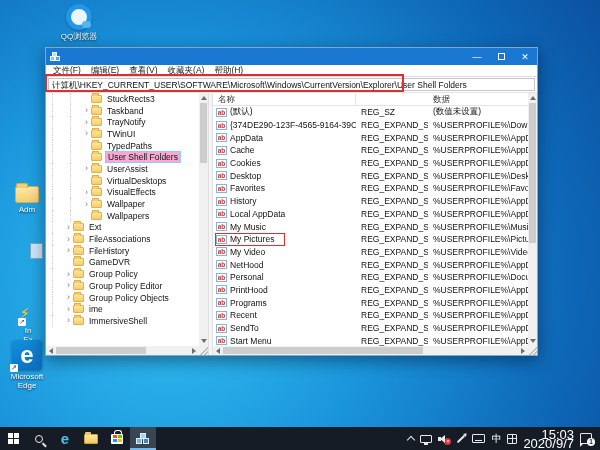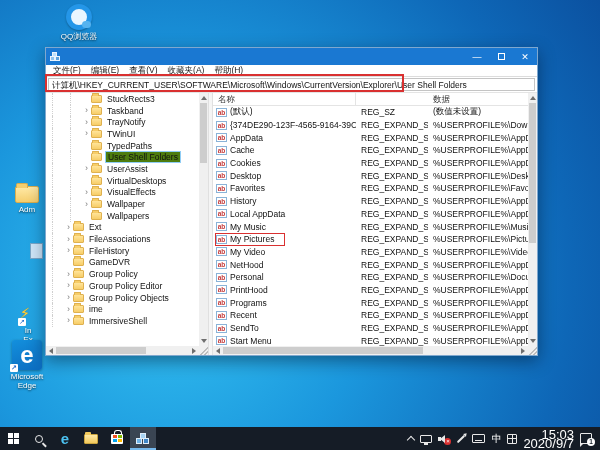--- a/index.html
+++ b/index.html
@@ -46,21 +46,21 @@
 
   
   .tree-panel { width:163px; flex:0 0 auto; position:relative; border-right:1px solid #e0e0e0; }
   .tree-list { position:absolute; left:0; top:0; right:9px; bottom:9px; overflow:hidden; }
   .tree-row { height:11.7px; display:flex; align-items:center; white-space:nowrap; font-size:8.5px; color:#111; }
   .indent { width:12px; height:100%; flex:0 0 auto; border-left:1px dotted #cfcfcf; margin-left:6px; }
   .expander { width:9px; flex:0 0 auto; color:#7d7d7d; font-size:9px; line-height:9px; text-align:center; }
   .folder { width:11px; height:8px; flex:0 0 auto; background:linear-gradient(#ffe49a,#f7cd67); border:1px solid #dfb14f; border-radius:1px; position:relative; margin-right:3px; }
   .folder::before { content:""; position:absolute; left:0; top:-3px; width:5px; height:2px; background:#f7cd67; border:1px solid #dfb14f; border-bottom:none; border-radius:1px 1px 0 0; }
   .tree-label { padding:0 2px; }
-  .tree-label.selected { background:#4d7c0f; border:1px solid #90cdf5; }
+  .tree-label.selected { background:#f9a8d4; border:1px solid #90cdf5; }
   
   .vscroll { position:absolute; top:0; right:0; bottom:9px; width:9px; background:#f0f0f0; }
   .hscroll { position:absolute; left:0; right:9px; bottom:0; height:9px; background:#f0f0f0; }
   .thumb-v { position:absolute; left:1px; right:1px; background:#cdcdcd; }
   .thumb-h { position:absolute; top:1px; bottom:1px; background:#cdcdcd; }
   .arr { position:absolute; width:0; height:0; }
   .arr.up    { border-left:3px solid transparent; border-right:3px solid transparent; border-bottom:4px solid #6e6e6e; left:1.5px; top:3px; }
   .arr.down  { border-left:3px solid transparent; border-right:3px solid transparent; border-top:4px solid #6e6e6e; left:1.5px; bottom:3px; }
   .arr.left  { border-top:3px solid transparent; border-bottom:3px solid transparent; border-right:4px solid #6e6e6e; left:3px; top:1.5px; }
   .arr.right { border-top:3px solid transparent; border-bottom:3px solid transparent; border-left:4px solid #6e6e6e; right:3px; top:1.5px; }

